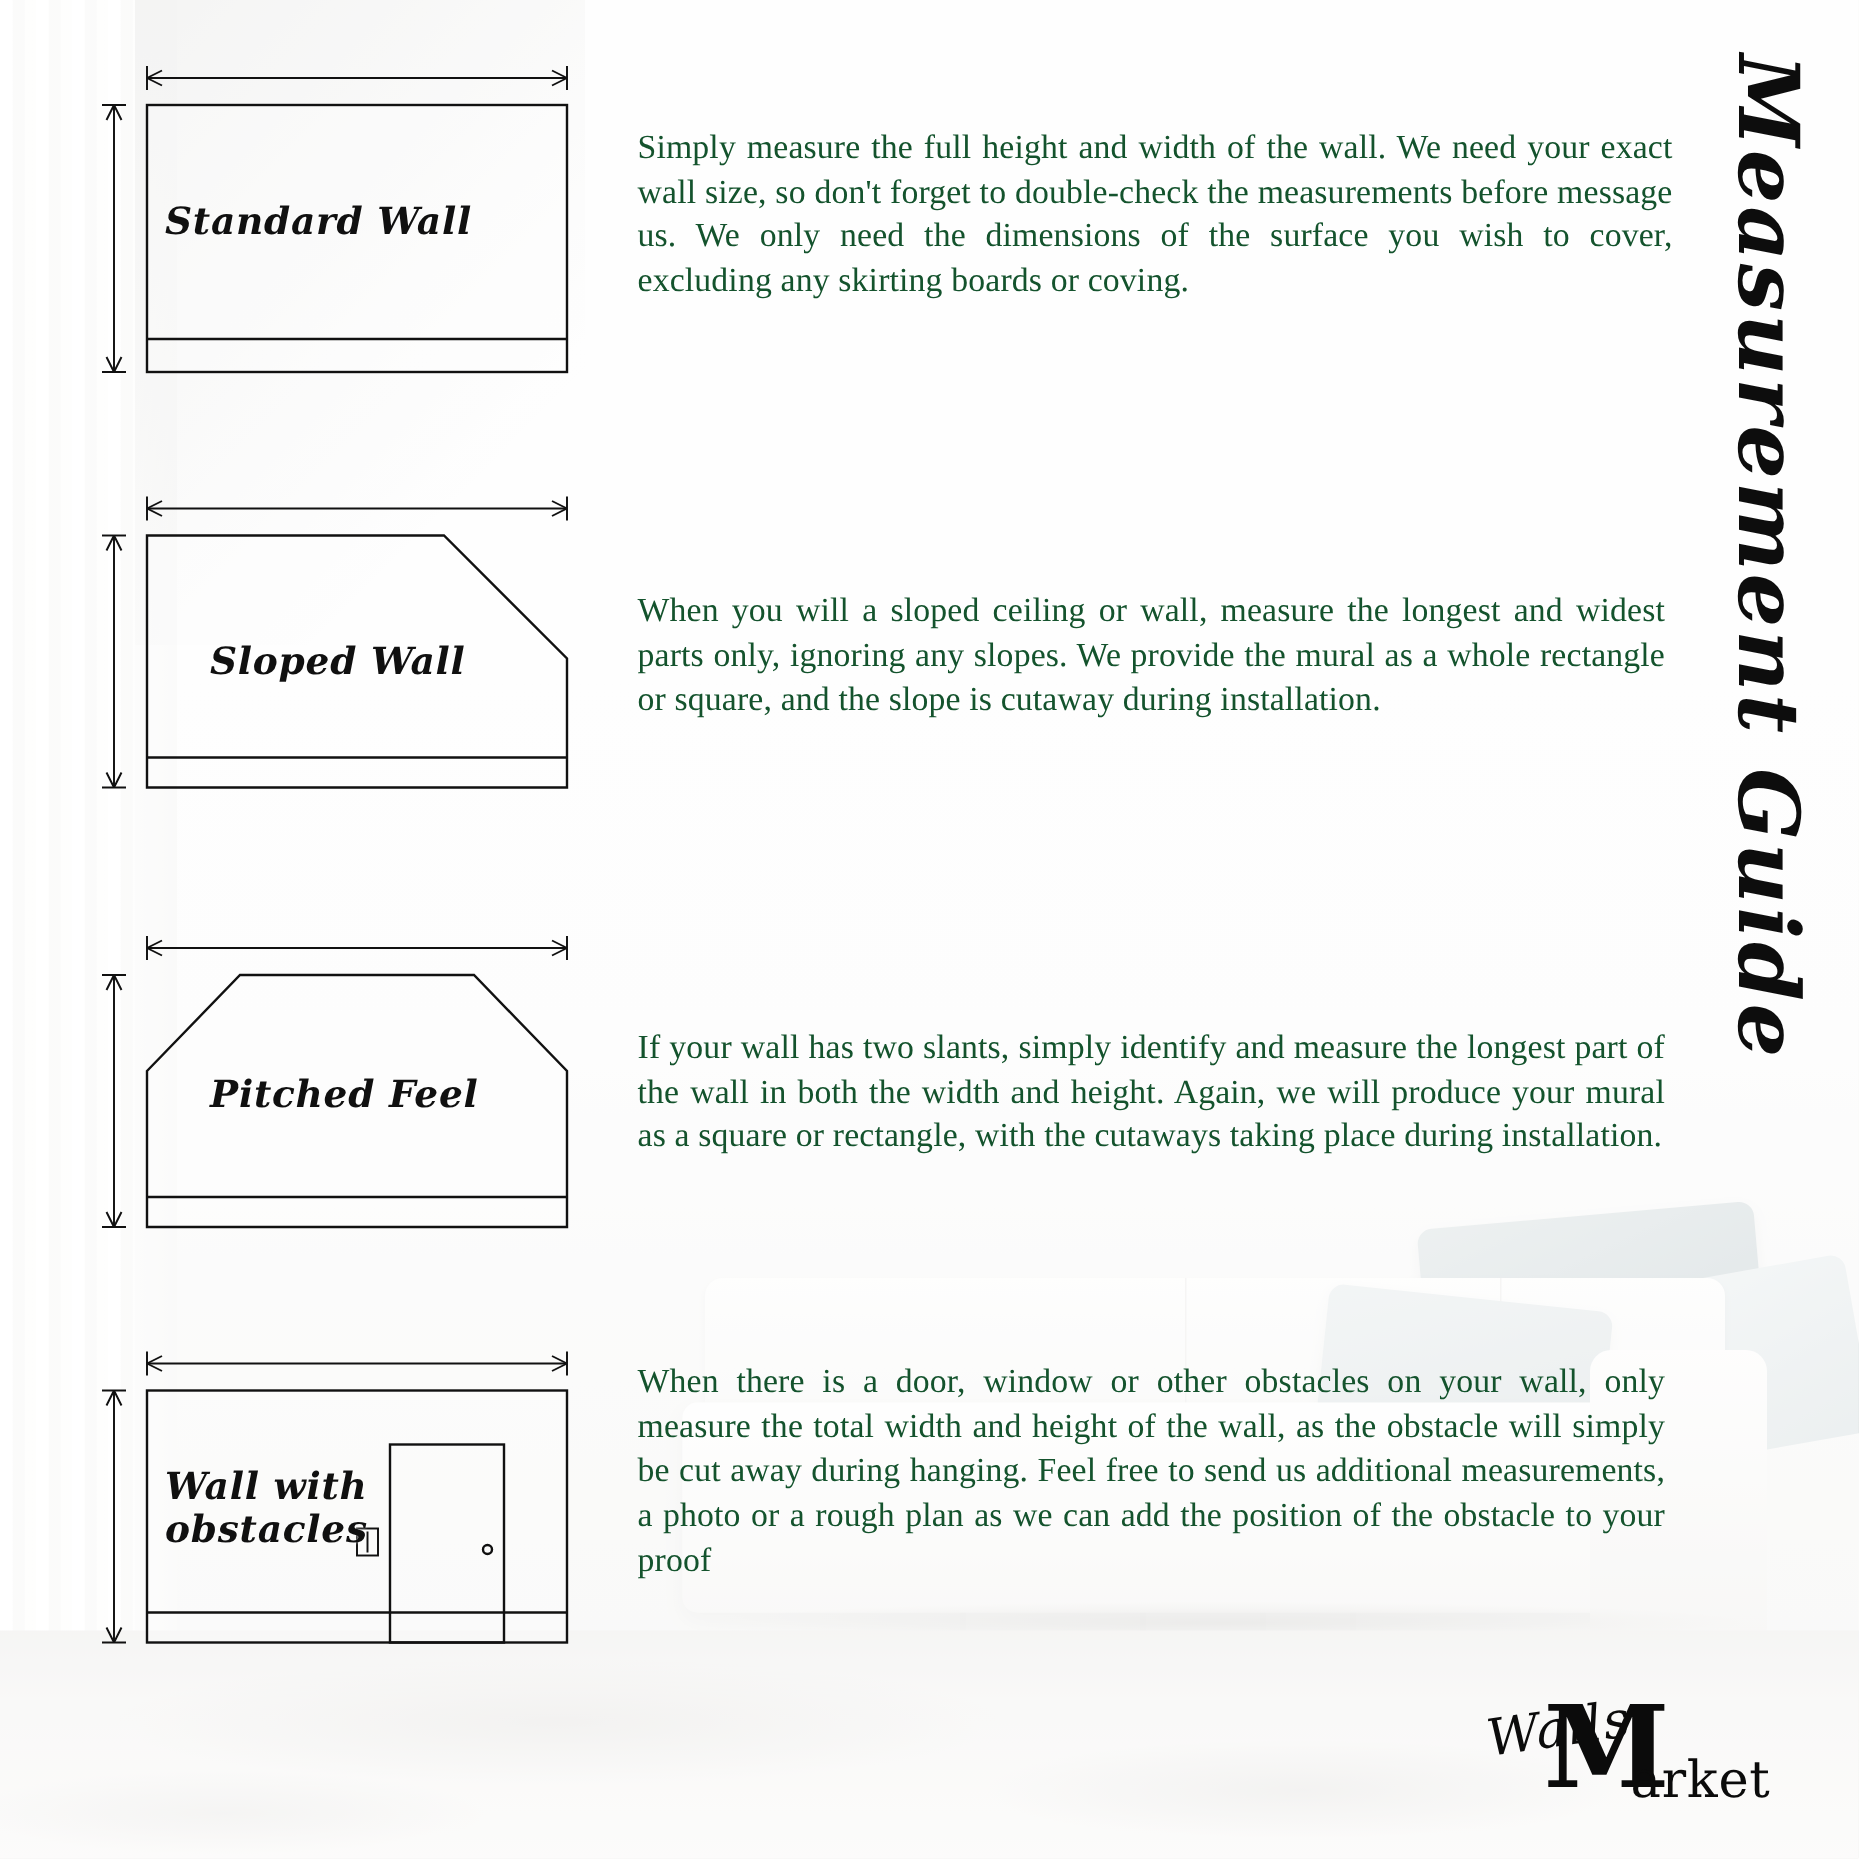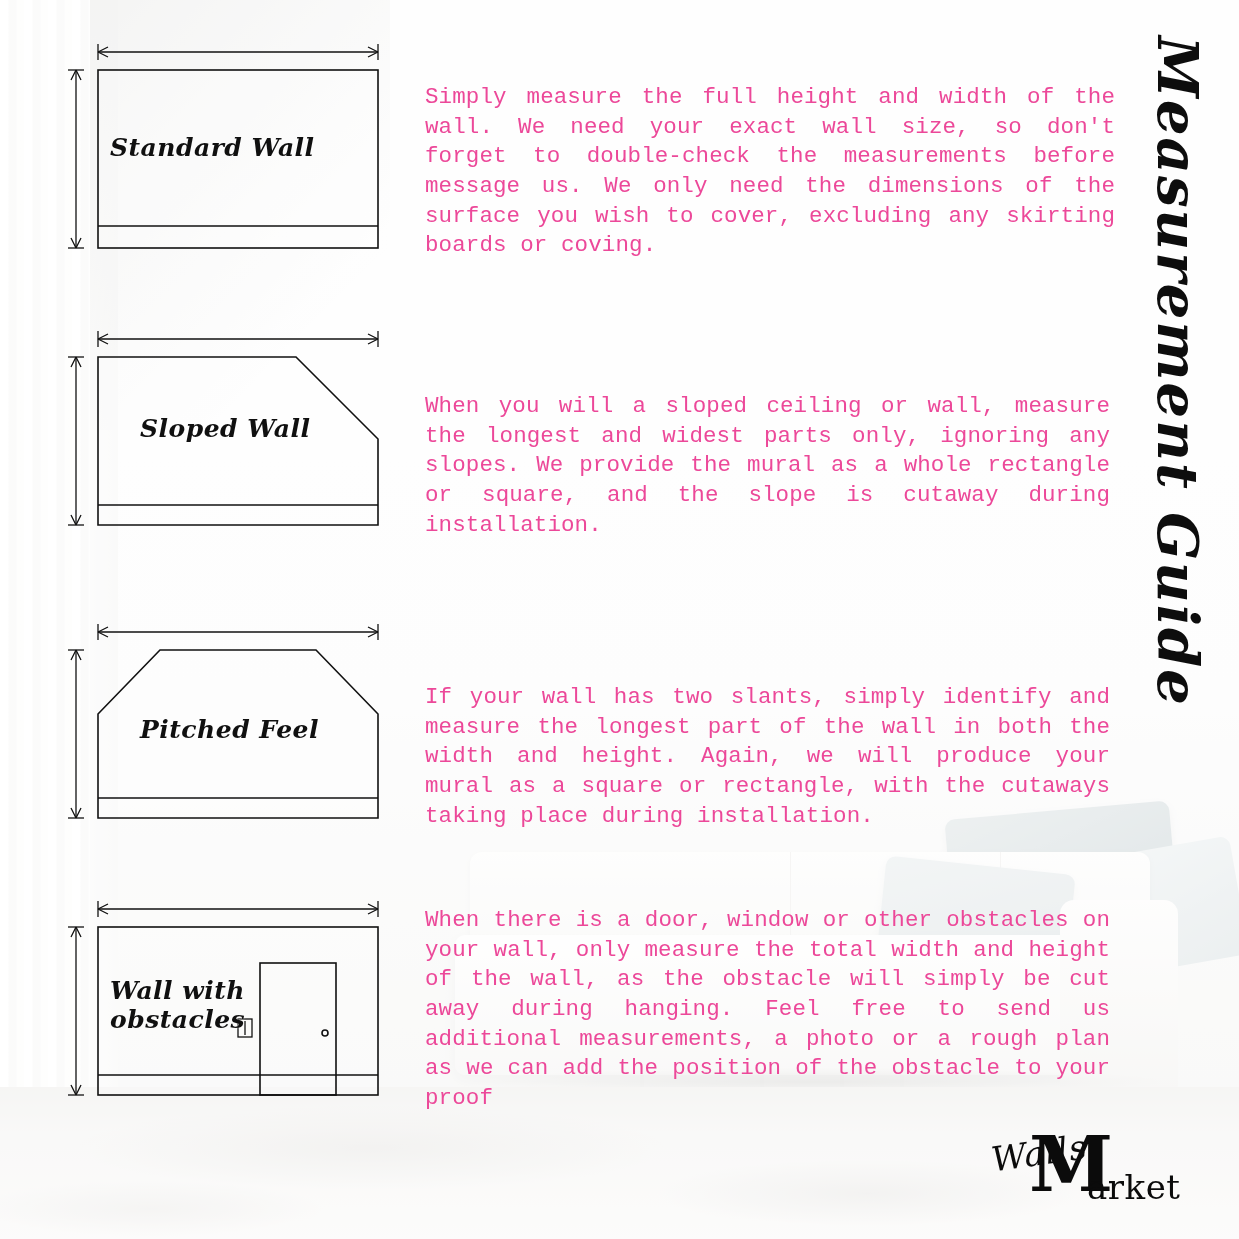--- a/index.html
+++ b/index.html
@@ -175,24 +175,24 @@
     color: #101010;
     font-size: 25px;
     letter-spacing: .5px;
     line-height: 1.15;
     white-space: pre-line;
     text-shadow: 0 0 2px rgba(255,255,255,.8);
   }
 
   .para {
     position: absolute;
-    font-family: Liberation Mono, monospace;
+    font-family: Liberation Serif, serif;
     font-size: 22.5px;
     line-height: 1.32;
-    color: #ec4899;
+    color: #14532d;
     text-align: justify;
     letter-spacing: .1px;
   }
 
   
   .vtitle {
     position: absolute;
     right: 28px;
     top: 36px;
     width: 110px;
@@ -311,21 +311,21 @@
 
         <line class="ln-thin" x1="16" y1="32" x2="16" y2="200"></line>
         <path class="ln-thin" d="M16 32 l-5 10 M16 32 l5 10"></path>
         <path class="ln-thin" d="M16 200 l-5 -10 M16 200 l5 -10"></path>
         <line class="ln-thin" x1="8" y1="32" x2="24" y2="32"></line>
         <line class="ln-thin" x1="8" y1="200" x2="24" y2="200"></line>
 
         <path class="shape" d="M38 32 L236 32 L318 114 L318 200 L38 200 Z"></path>
         <line class="ln" x1="38" y1="180" x2="318" y2="180"></line>
       </svg>
-      <div class="wall-label" style="left:80px; top:90px;">Sloped Wall</div>
+      <div class="wall-label" style="left:80px; top:102px;">Sloped Wall</div>
     </div>
 
     <div class="para" style="left:425px; top:392px; width:685px;">When you will a sloped ceiling or wall, measure the longest and widest parts only, ignoring any slopes. We provide the mural as a whole rectangle or square, and the slope is cutaway during installation.</div>
 
     <div class="diagram" style="left:60px; top:618px; width:330px; height:230px;">
       <svg width="330" height="230" viewBox="0 0 330 230">
         <line class="ln-thin" x1="38" y1="14" x2="318" y2="14"></line>
         <path class="ln-thin" d="M38 14 l10 -5 M38 14 l10 5"></path>
         <path class="ln-thin" d="M318 14 l-10 -5 M318 14 l-10 5"></path>
         <line class="ln-thin" x1="38" y1="6" x2="38" y2="22"></line>

